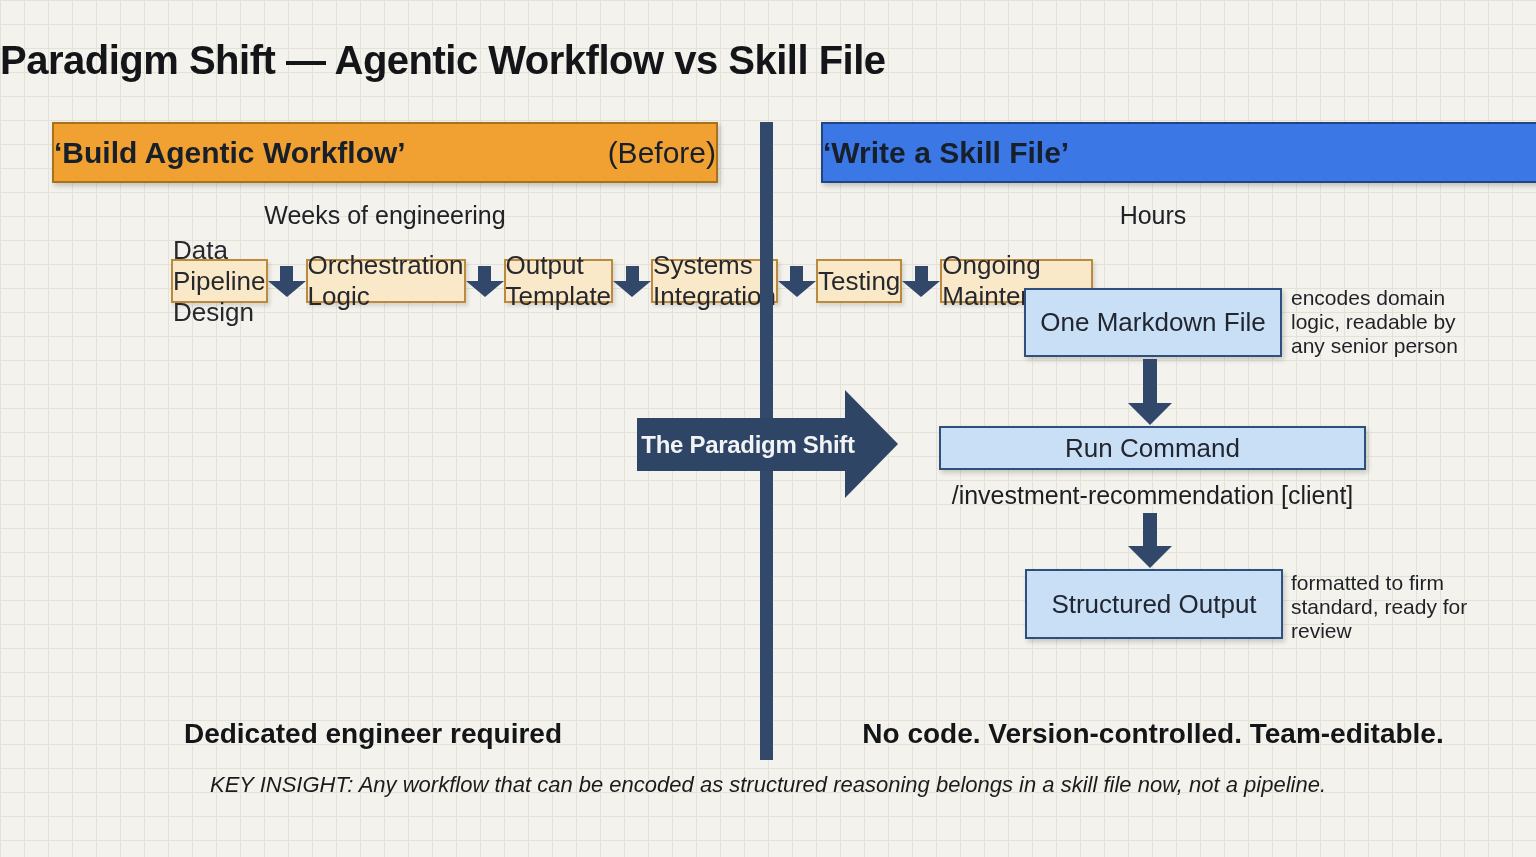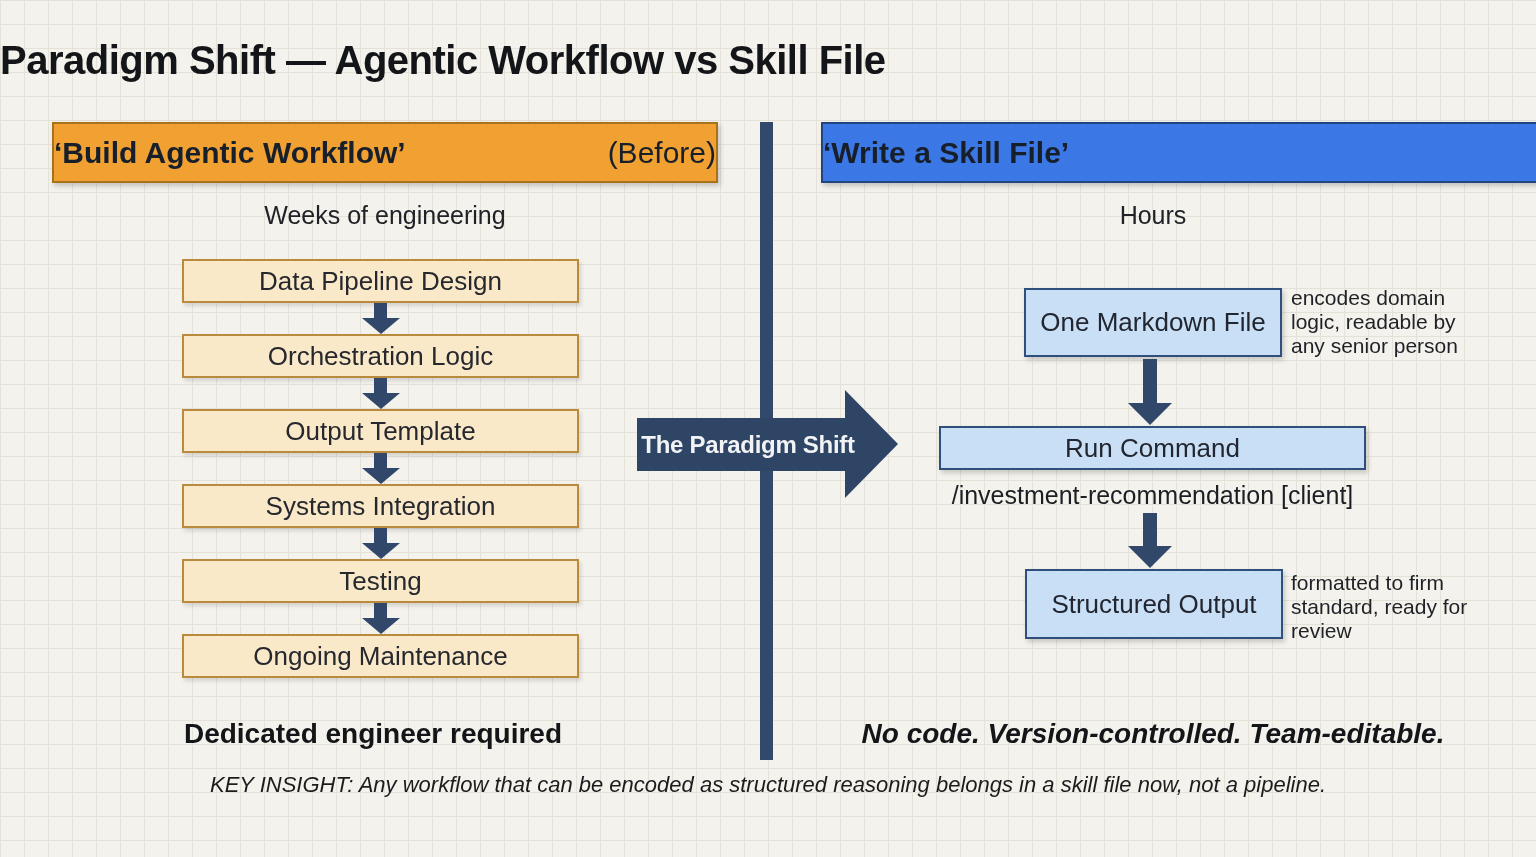--- a/index.html
+++ b/index.html
@@ -24,22 +24,22 @@
   .hdr .b { font-weight:bold; }
   .hdr-left  { left:52px;  width:666px; background:#f0a132; border:2px solid #a8721a; }
   .hdr-right { left:821px; width:804px; background:#3c78e5; border:2px solid #20457f; }
   .subtitle {
     position:absolute; top:201px; font-size:25px; color:#202227; text-align:center;
   }
   .sub-left  { left:52px;  width:666px; }
   .sub-right { left:820px; width:666px; }
 
   .flow-left {
-    position:absolute; left:182px; top:259px; width:397px;
-    display:flex; flex-direction:column; align-items:center;
+    position:absolute; left:171px; top:259px; width:397px;
+    display:flex; align-items:center;
   }
   .step {
     width:100%; height:44px; box-sizing:border-box;
     background:#f9e9c9; border:2.5px solid #ba8a3e;
     display:flex; align-items:center; justify-content:center;
     font-size:26px; color:#26282e; box-shadow:2px 3px 4px rgba(0,0,0,0.13);
   }
   .arrow-down { display:flex; flex-direction:column; align-items:center; }
   .arrow-down .stem { width:13px; background:#31486a; }
   .arrow-down .head {
@@ -81,21 +81,21 @@
   .run-caption {
     position:absolute; left:889px; top:481px; width:527px; text-align:center;
     font-size:25px; color:#1c1e23;
   }
 
   .footer-stmt {
     position:absolute; top:718px; text-align:center;
     font-size:28px; font-weight:bold; color:#141518;
   }
   .footer-left  { left:93px;  width:560px; }
-  .footer-right { left:843px; width:620px;font-style:italic; }
+  .footer-right { left:843px; width:620px; }
   .key-insight {
     position:absolute; top:772px; left:0; width:100%; text-align:center;
     font-size:22px; font-style:italic; color:#1c1c1c;
   }
 </style>
 </head>
 <body>
 
 <div class="canvas">
 

